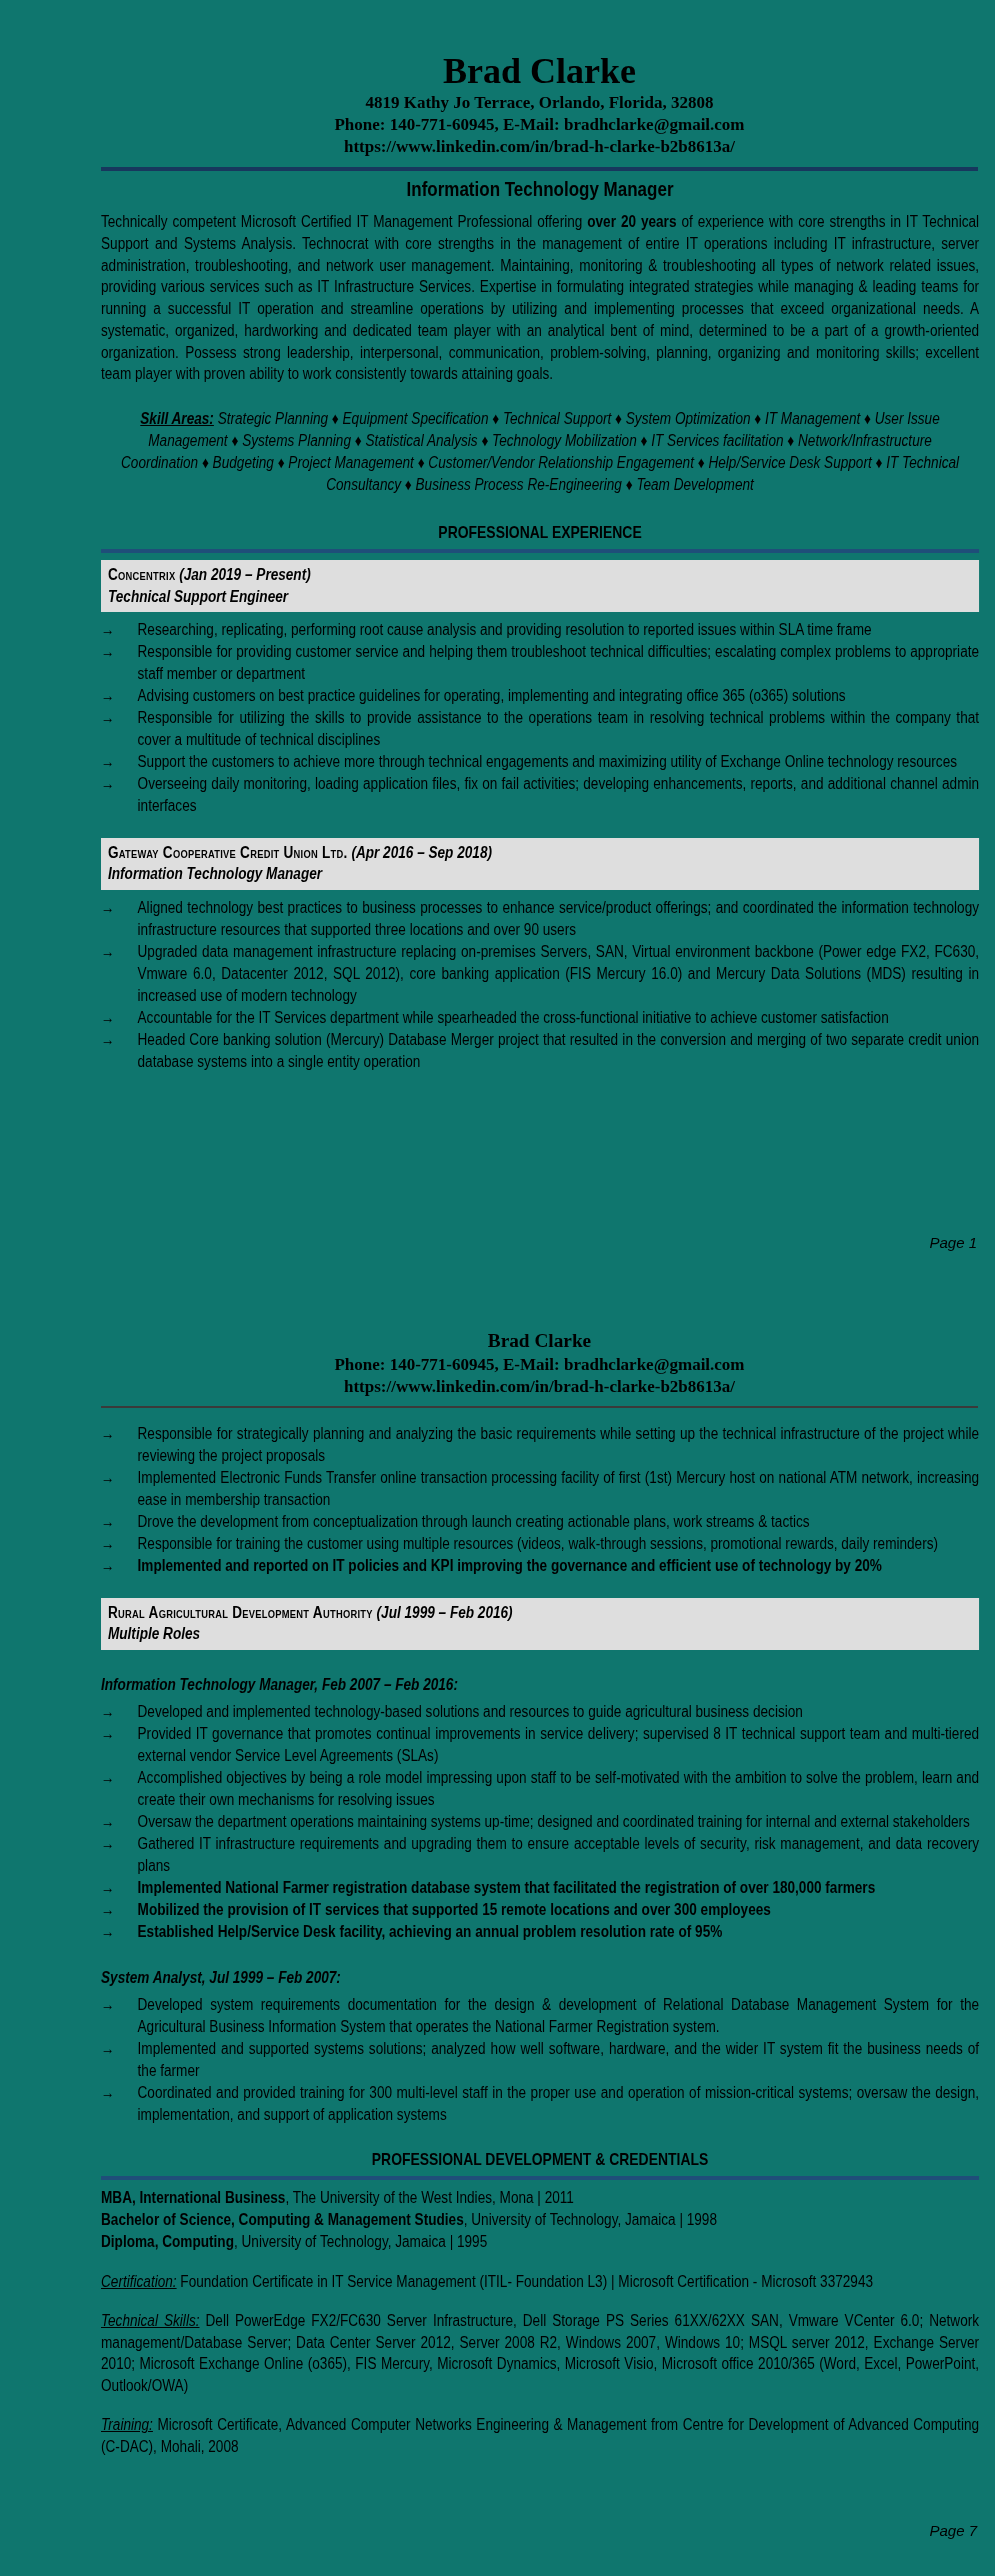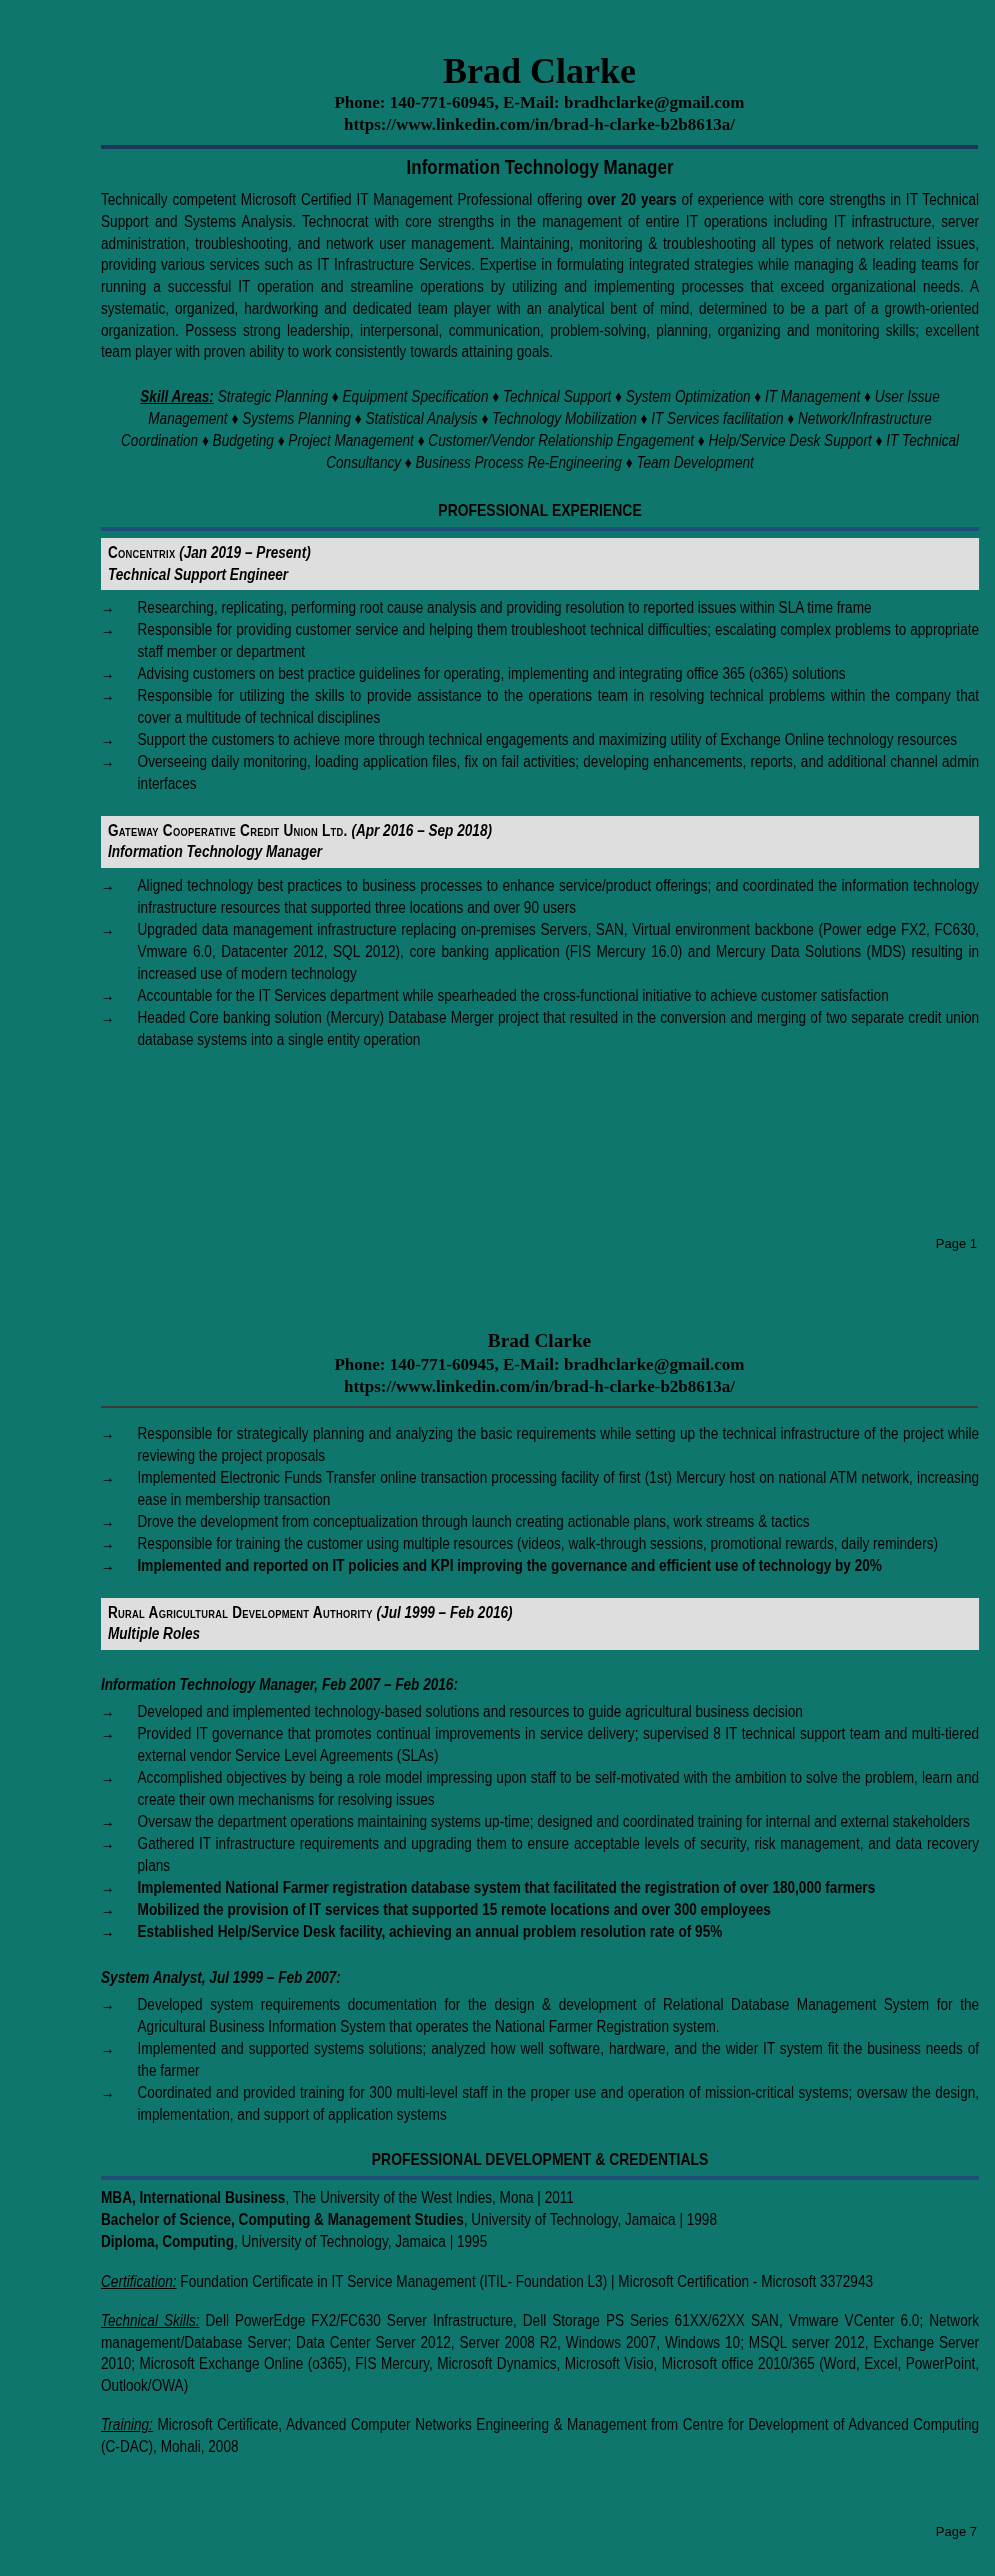--- a/index.html
+++ b/index.html
@@ -40,28 +40,29 @@
   .bullets { margin-top:3.5px; }
   .bullet { display:flex; }
   .bullet .arrow { flex:0 0 43px; font-size:16px; line-height:22px; }
   .bullet .btxt { flex:1; font-size:16px; line-height:22px; text-align:justify; }
   .bullet.bold .btxt { font-weight:bold; }
 
   .edu-line { font-size:16px; line-height:22px; }
   .cred-para { font-size:16px; line-height:21.7px; text-align:justify; margin-top:17.6px; }
   .cred-para .label { font-style:italic; text-decoration:underline; }
 
-  .page-num { position:absolute; right:60px; bottom:37px; font-size:13px; }
+  .page-num { position:absolute; right:60px; bottom:37px; font-style:italic; font-size:15px; }
 </style>
 </head>
 <body>
 
 <div class="page">
   <div class="margin">
     <div class="serif name1">Brad Clarke</div>
+    <div class="serif hline">4819 Kathy Jo Terrace, Orlando, Florida, 32808</div>
     <div class="serif hline">Phone: 140-771-60945, E-Mail: bradhclarke@gmail.com</div>
     <div class="serif hline">https://www.linkedin.com/in/brad-h-clarke-b2b8613a/</div>
     <div class="rule-navy"></div>
 
     <div class="condense">
       <div class="doc-title">Information Technology Manager</div>
 
       <div class="para summary"><span>Technically competent Microsoft Certified IT Management Professional offering </span><span class="b">over 20 years</span><span> of experience with core strengths in IT Technical Support and Systems Analysis. Technocrat with core strengths in the management of entire IT operations including IT infrastructure, server administration, troubleshooting, and network user management. Maintaining, monitoring &amp; troubleshooting all types of network related issues, providing various services such as IT Infrastructure Services. Expertise in formulating integrated strategies while managing &amp; leading teams for running a successful IT operation and streamline operations by utilizing and implementing processes that exceed organizational needs. A systematic, organized, hardworking and dedicated team player with an analytical bent of mind, determined to be a part of a growth-oriented organization. Possess strong leadership, interpersonal, communication, problem-solving, planning, organizing and monitoring skills; excellent team player with proven ability to work consistently towards attaining goals.</span></div>
 
       <div class="skills"><span class="label">Skill Areas:</span><span> Strategic Planning ♦ Equipment Specification ♦ Technical Support ♦ System Optimization ♦ IT Management ♦ User Issue Management ♦ Systems Planning ♦ Statistical Analysis ♦ Technology Mobilization ♦ IT Services facilitation ♦ Network/Infrastructure Coordination ♦ Budgeting ♦ Project Management  ♦ Customer/Vendor Relationship Engagement ♦ Help/Service Desk Support ♦ IT Technical Consultancy ♦ Business Process Re-Engineering ♦ Team Development</span></div>

